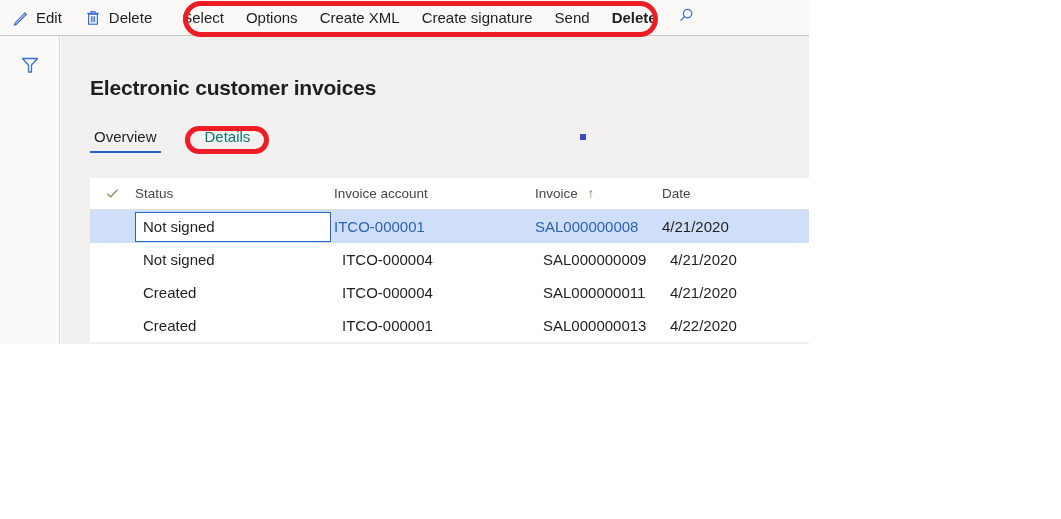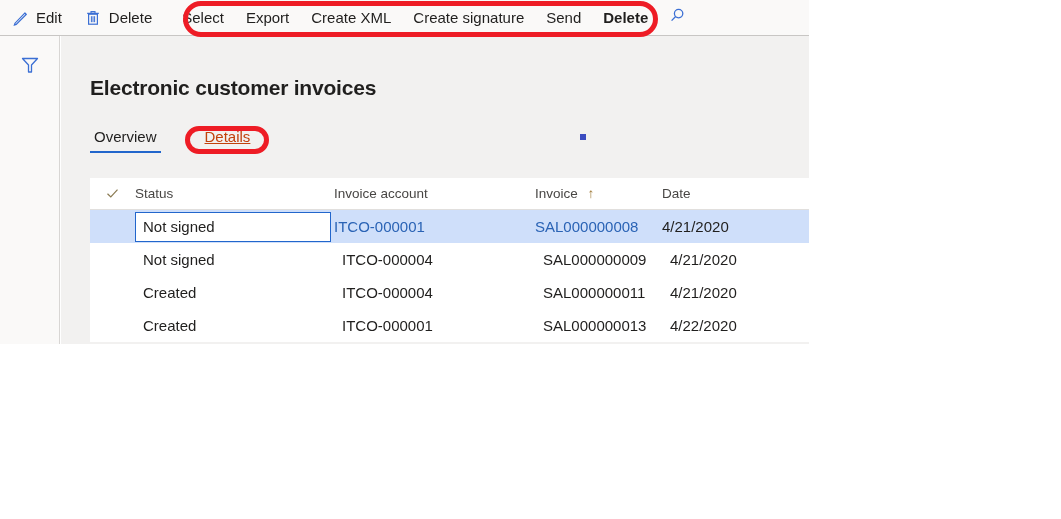--- a/index.html
+++ b/index.html
@@ -130,21 +130,21 @@
   .tab.active { color: #201f1e; }
   .tab.active::after {
     content: "";
     position: absolute;
     left: 0;
     right: 0;
     bottom: 0;
     height: 2px;
     background: #2266cc;
   }
-  .tab.muted { color: #c2410c; text-decoration: underline; }
+  .tab.muted { color: #0f766e; }
 
   .pip {
     position: absolute;
     left: 519px;
     top: 98px;
     width: 6px;
     height: 6px;
     background: #3b4cc0;
   }
 
@@ -255,21 +255,21 @@
       <span>Delete</span>
     </div>
 
     <div class="cmd-spacer"></div>
 
     <div class="cmd-btn">
       <span>Select</span>
     </div>
 
     <div class="cmd-btn">
-      <span>Export</span>
+      <span>Options</span>
     </div>
 
     <div class="cmd-btn">
       <span>Create XML</span>
     </div>
 
     <div class="cmd-btn">
       <span>Create signature</span>
     </div>
 

